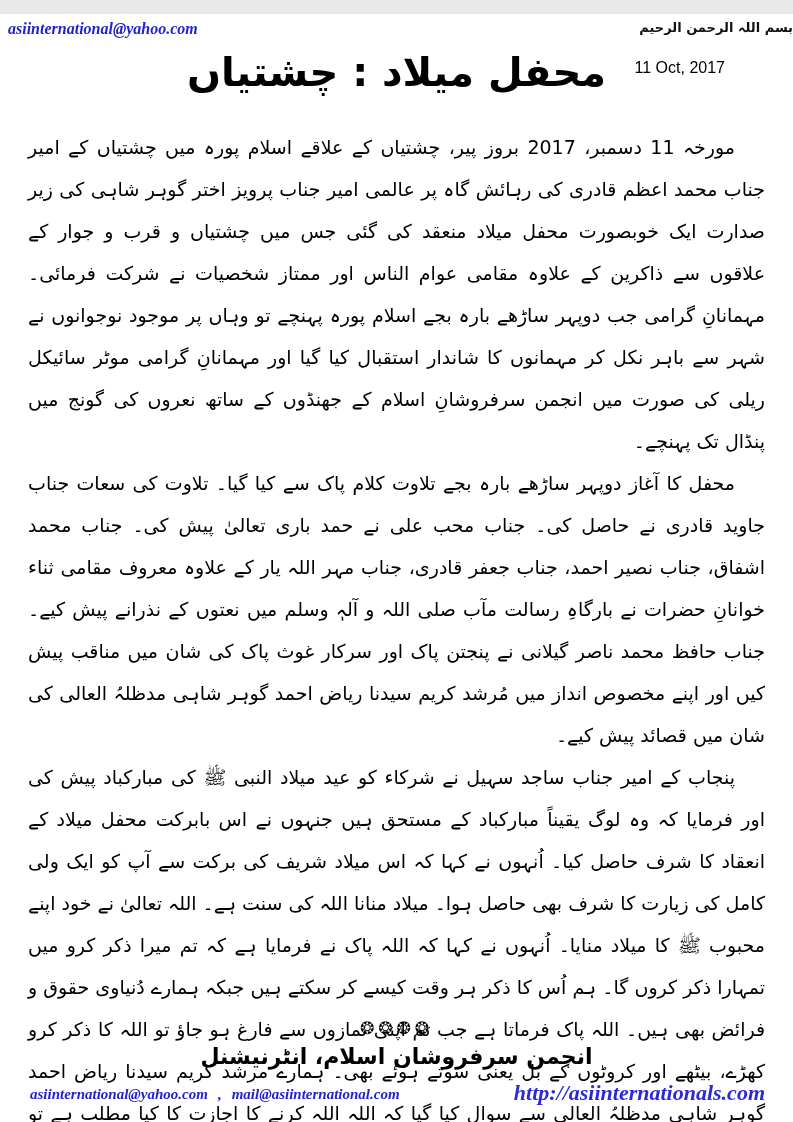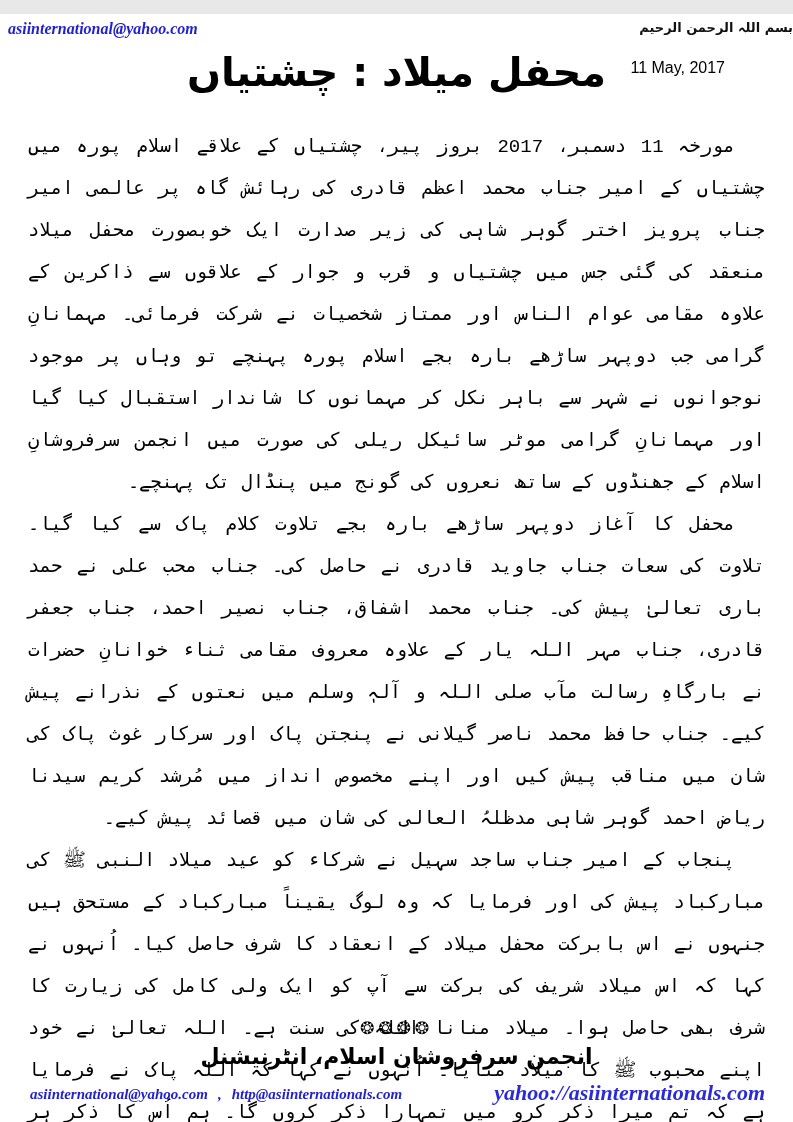--- a/index.html
+++ b/index.html
@@ -27,21 +27,21 @@
   .doc-title{
     position:absolute;top:28px;left:0;right:0;text-align:center;
     direction:rtl;font-size:40px;line-height:1.5;font-weight:bold;color:#000;
   }
   
   .content{
     position:absolute;top:112px;left:28px;right:28px;
     direction:rtl;text-align:justify;
     font-size:19px;line-height:42px;color:#000;
   }
-  .content p{margin:0;text-indent:30px;font-family:Liberation Mono, monospace;}
+  .content p{margin:0;text-indent:30px;}
   
   .ornament{
     position:absolute;top:1004px;left:0;right:0;text-align:center;
     font-size:17px;letter-spacing:4px;color:#000;
   }
   .org-line{
     position:absolute;top:1030px;left:0;right:0;text-align:center;
     direction:rtl;font-size:22px;font-weight:bold;color:#000;
   }
   
@@ -62,34 +62,34 @@
 </style>
 </head>
 <body>
 
 <div class="page">
 
   <a class="email-top" href="#">asiinternational@yahoo.com</a>
 
   <div class="bismillah">بسم اللہ الرحمن الرحیم</div>
 
-  <div class="doc-date">11 May, 2017</div>
+  <div class="doc-date">11 Oct, 2017</div>
 
   <div class="doc-title">محفل میلاد :  چشتیاں</div>
 
   <div class="content">
     <p>مورخہ 11 دسمبر، 2017 بروز پیر، چشتیاں کے علاقے اسلام پورہ میں چشتیاں کے امیر جناب محمد اعظم قادری کی رہائش گاہ پر عالمی امیر جناب پرویز اختر گوہر شاہی کی زیر صدارت ایک خوبصورت محفل میلاد منعقد کی گئی جس میں چشتیاں و قرب و جوار کے علاقوں سے ذاکرین کے علاوہ مقامی عوام الناس اور ممتاز شخصیات نے شرکت فرمائی۔ مہمانانِ گرامی جب دوپہر ساڑھے بارہ بجے اسلام پورہ پہنچے تو وہاں پر موجود نوجوانوں نے شہر سے باہر نکل کر مہمانوں کا شاندار استقبال کیا گیا اور مہمانانِ گرامی موٹر سائیکل ریلی کی صورت میں انجمن سرفروشانِ اسلام کے جھنڈوں کے ساتھ نعروں کی گونج میں پنڈال تک پہنچے۔</p>
     <p>محفل کا آغاز دوپہر ساڑھے بارہ بجے تلاوت کلام پاک سے کیا گیا۔ تلاوت کی سعات جناب جاوید قادری نے حاصل کی۔ جناب محب علی نے حمد باری تعالیٰ پیش کی۔ جناب محمد اشفاق، جناب نصیر احمد، جناب جعفر قادری، جناب مہر اللہ یار کے علاوہ معروف مقامی ثناء خوانانِ حضرات نے بارگاہِ رسالت مآب صلی اللہ و آلہٖ وسلم میں نعتوں کے نذرانے پیش کیے۔ جناب حافظ محمد ناصر گیلانی نے پنجتن پاک اور سرکار غوث پاک کی شان میں مناقب پیش کیں اور اپنے مخصوص انداز میں مُرشد کریم سیدنا ریاض احمد گوہر شاہی مدظلہُ العالی کی شان میں قصائد پیش کیے۔</p>
     <p>پنجاب کے امیر جناب ساجد سہیل نے شرکاء کو عید میلاد النبی ﷺ کی مبارکباد پیش کی اور فرمایا کہ وہ لوگ یقیناً مبارکباد کے مستحق ہیں جنہوں نے اس بابرکت محفل میلاد کے انعقاد کا شرف حاصل کیا۔ اُنہوں نے کہا کہ اس میلاد شریف کی برکت سے آپ کو ایک ولی کامل کی زیارت کا شرف بھی حاصل ہوا۔ میلاد منانا اللہ کی سنت ہے۔ اللہ تعالیٰ نے خود اپنے محبوب ﷺ کا میلاد منایا۔ اُنہوں نے کہا کہ اللہ پاک نے فرمایا ہے کہ تم میرا ذکر کرو میں تمہارا ذکر کروں گا۔ ہم اُس کا ذکر ہر وقت کیسے کر سکتے ہیں جبکہ ہمارے دُنیاوی حقوق و فرائض بھی ہیں۔ اللہ پاک فرماتا ہے جب تم اپنی نمازوں سے فارغ ہو جاؤ تو اللہ کا ذکر کرو کھڑے، بیٹھے اور کروٹوں کے بل یعنی سوتے ہوئے بھی۔ ہمارے مرشد کریم سیدنا ریاض احمد گوہر شاہی مدظلہُ العالی سے سوال کیا گیا کہ اللہ اللہ کرنے کا اجازت کا کیا مطلب ہے تو آپ نے فرمایا کہ تم اپنی زبان سے ذکر کر سکتے ہیں سوتے ہوئے تمہارا ذکر بند ہو جائیگا ہم تمہیں سکھائیں گے کہ سوتے ہوئے ذکر کیسے ہوتا ہے۔ ذکر قلب ہی وہ راستہ ہے کہ آپ سوتے رہیں قلب ذکر کرتا رہتا ہے۔</p>
 
   </div>
 
   <div class="ornament">❂❂❂❂</div>
 
   <div class="org-line">انجمن سرفروشان اسلام، انٹرنیشنل</div>
 
   <div class="footer-left">
-    <a href="#">asiinternational@yahoo.com</a><span class="footer-sep">,</span><a href="#">http@asiinternationals.com</a>
+    <a href="#">asiinternational@yahoo.com</a><span class="footer-sep">,</span><a href="#">mail@asiinternational.com</a>
   </div>
 
-  <a class="footer-url" href="#">yahoo://asiinternationals.com</a>
+  <a class="footer-url" href="#">http://asiinternationals.com</a>
 
 </div>
 
 </body></html>

